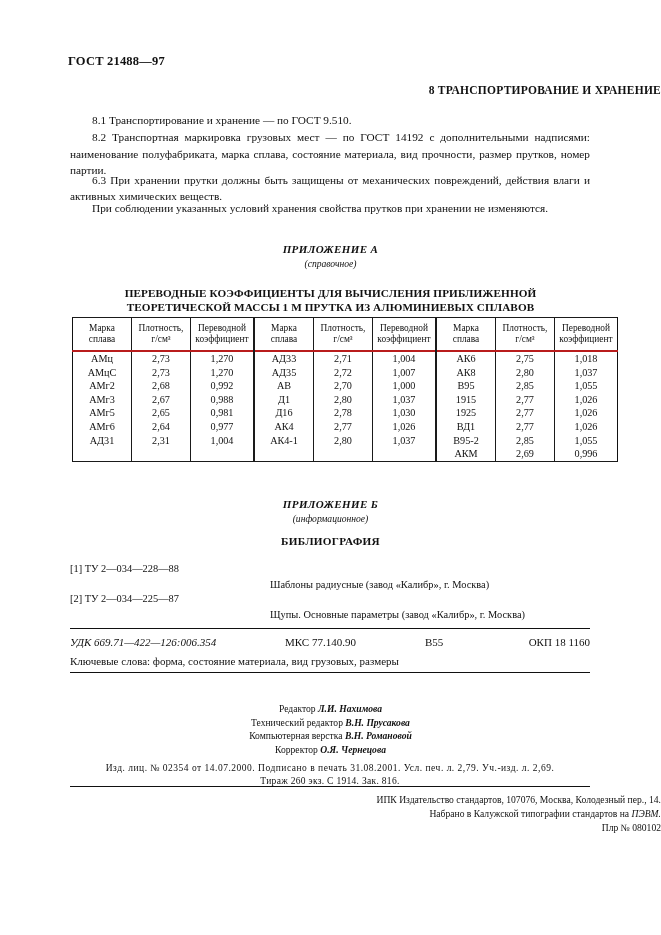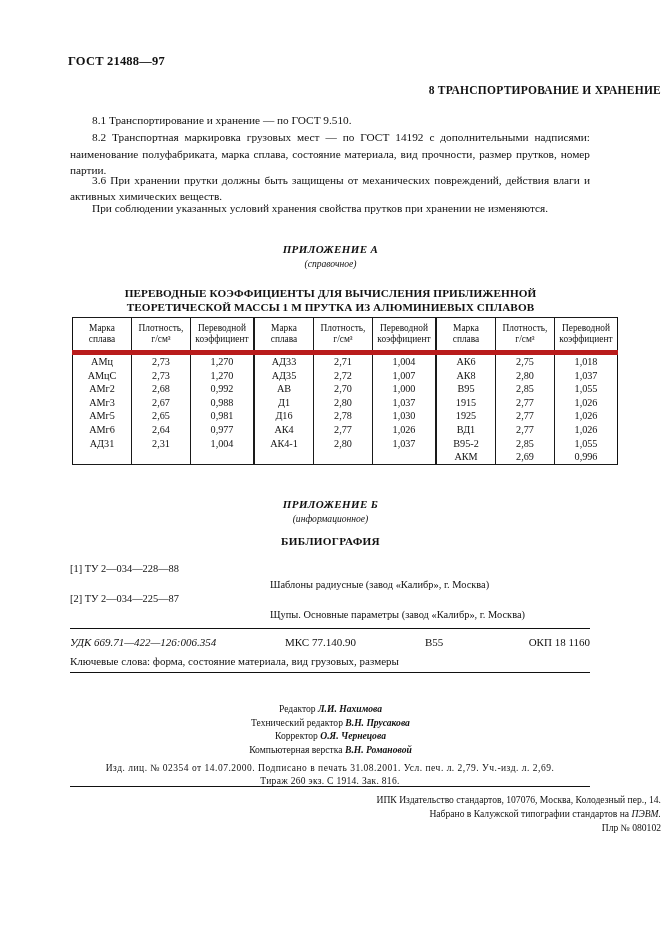--- a/index.html
+++ b/index.html
@@ -124,21 +124,21 @@
     line-height: 13.6px;
     font-size: 10.2px;
   }
   
   .coef-table .grp-start {
     border-left: 2.4px double #1a1a1a;
   }
   .coef-table .outer-l { border-left: 1.4px solid #111; }
   .coef-table .outer-r { border-right: 1.4px solid #111; }
   .coef-table tbody tr td { border-top: none; border-bottom: none; }
-  .coef-table tbody tr:first-child td { border-top: 5px solid #b91c1c; }
+  .coef-table tbody tr:first-child td { border-top: 2px solid #b91c1c; }
   .coef-table tbody tr:last-child td { border-bottom: 1.4px solid #1a1a1a; }
   .col-mark { width: 56px; }
   .col-dens { width: 56px; }
   .col-coef { width: 60px; }
   .cell-empty { color: transparent; }
 
   
   #appx-b-label { top: 498px; }
   #appx-b-sub   { top: 513px; }
   .biblio-title {
@@ -235,21 +235,21 @@
   <div class="running-head">ГОСТ 21488—97</div>
 
   <div class="section-title">8 ТРАНСПОРТИРОВАНИЕ И ХРАНЕНИЕ</div>
 
   <div class="body-block" id="clause-block">
     <p>8.1 Транспортирование и хранение — по ГОСТ 9.510.</p>
     <p>8.2 Транспортная маркировка грузовых мест — по ГОСТ 14192 с дополнительными надписями: наименование полуфабриката, марка сплава, состояние материала, вид прочности, размер прутков, номер партии.</p>
   </div>
 
   <div class="body-block" id="storage-block">
-    <p>3.6 При хранении прутки должны быть защищены от механических повреждений, действия влаги и активных химических веществ.</p>
+    <p>6.3 При хранении прутки должны быть защищены от механических повреждений, действия влаги и активных химических веществ.</p>
   </div>
 
   <div class="body-block" id="summary-block">
     <p>При соблюдении указанных условий хранения свойства прутков при хранении не изменяются.</p>
   </div>
 
   <div class="appendix-label" id="appx-a-label">ПРИЛОЖЕНИЕ А</div>
   <div class="appendix-sub" id="appx-a-sub">(справочное)</div>
 
   <div class="table-title" id="tbl-title">
@@ -423,26 +423,26 @@
   <div class="colophon">
     <div>
       <span>Редактор</span>
       <span class="nm">Л.И. Нахимова</span>
     </div>
     <div>
       <span>Технический редактор</span>
       <span class="nm">В.Н. Прусакова</span>
     </div>
     <div>
+      <span>Компьютерная верстка</span>
+      <span class="nm">В.Н. Романовой</span>
+    </div>
+    <div>
       <span>Корректор</span>
       <span class="nm">О.Я. Чернецова</span>
-    </div>
-    <div>
-      <span>Компьютерная верстка</span>
-      <span class="nm">В.Н. Романовой</span>
     </div>
   </div>
 
   <div class="print-info" id="print-line-1">Изд. лиц.   № 02354  от  14.07.2000.   Подписано  в  печать  31.08.2001.    Усл. печ. л.  2,79.    Уч.-изд. л.  2,69.</div>
   <div class="print-info" id="print-line-2">Тираж  260 экз.  С 1914.  Зак. 816.</div>
 
   <div class="rule" id="rule-imprint"></div>
 
   <div class="imprint">
     <div>ИПК Издательство стандартов, 107076, Москва, Колодезный пер., 14.</div>

